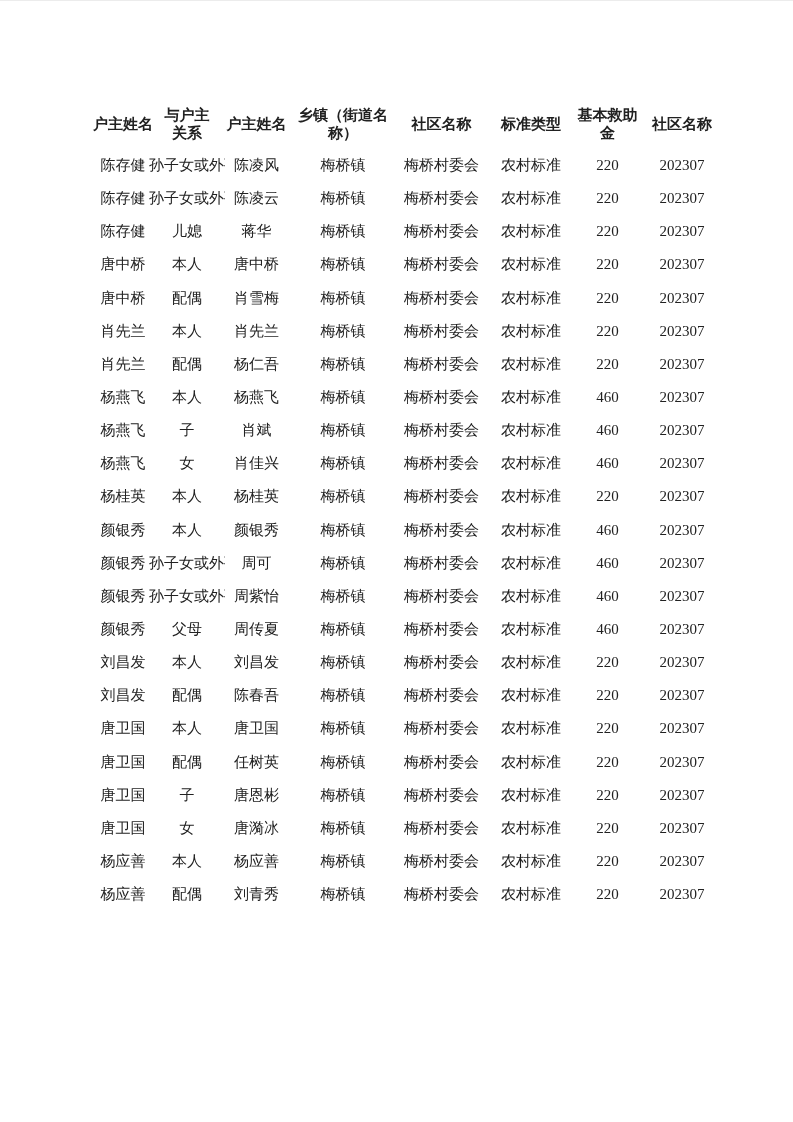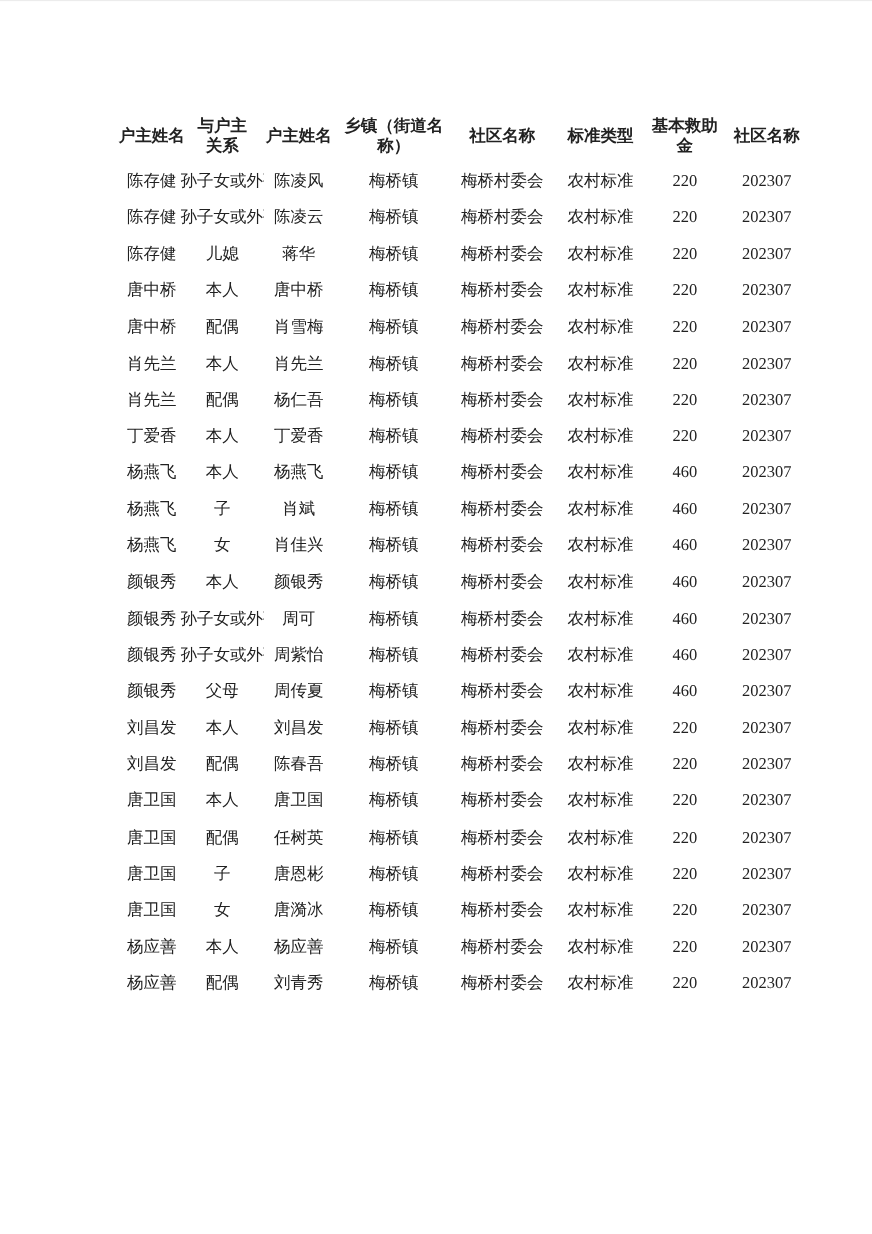--- a/index.html
+++ b/index.html
@@ -13,21 +13,21 @@
     height: 1122px;
     background: #ffffff;
     overflow: hidden;
     font-family: "Liberation Serif", "DejaVu Serif", serif;
     color: #212121;
     border-top: 1px solid #ececec;
     box-sizing: border-box;
   }
   table.report {
     position: absolute;
-    left: 106px;
+    left: 91px;
     top: 99px;
     width: 629px;
     border-collapse: collapse;
     table-layout: fixed;
   }
   col.c1 { width: 64px; }
   col.c2 { width: 64px; }
   col.c3 { width: 75px; }
   col.c4 { width: 98px; }
   col.c5 { width: 99px; }
@@ -171,32 +171,20 @@
             <div class="rel-wrap">配偶</div>
           </td>
           <td>杨仁吾</td>
           <td>梅桥镇</td>
           <td>梅桥村委会</td>
           <td>农村标准</td>
           <td>220</td>
           <td>202307</td>
         </tr>
         <tr>
-          <td>丁爱香</td>
-          <td>
-            <div class="rel-wrap">本人</div>
-          </td>
-          <td>丁爱香</td>
-          <td>梅桥镇</td>
-          <td>梅桥村委会</td>
-          <td>农村标准</td>
-          <td>220</td>
-          <td>202307</td>
-        </tr>
-        <tr>
           <td>杨燕飞</td>
           <td>
             <div class="rel-wrap">本人</div>
           </td>
           <td>杨燕飞</td>
           <td>梅桥镇</td>
           <td>梅桥村委会</td>
           <td>农村标准</td>
           <td>460</td>
           <td>202307</td>
@@ -216,20 +204,32 @@
         <tr>
           <td>杨燕飞</td>
           <td>
             <div class="rel-wrap">女</div>
           </td>
           <td>肖佳兴</td>
           <td>梅桥镇</td>
           <td>梅桥村委会</td>
           <td>农村标准</td>
           <td>460</td>
+          <td>202307</td>
+        </tr>
+        <tr>
+          <td>杨桂英</td>
+          <td>
+            <div class="rel-wrap">本人</div>
+          </td>
+          <td>杨桂英</td>
+          <td>梅桥镇</td>
+          <td>梅桥村委会</td>
+          <td>农村标准</td>
+          <td>220</td>
           <td>202307</td>
         </tr>
         <tr>
           <td>颜银秀</td>
           <td>
             <div class="rel-wrap">本人</div>
           </td>
           <td>颜银秀</td>
           <td>梅桥镇</td>
           <td>梅桥村委会</td>

